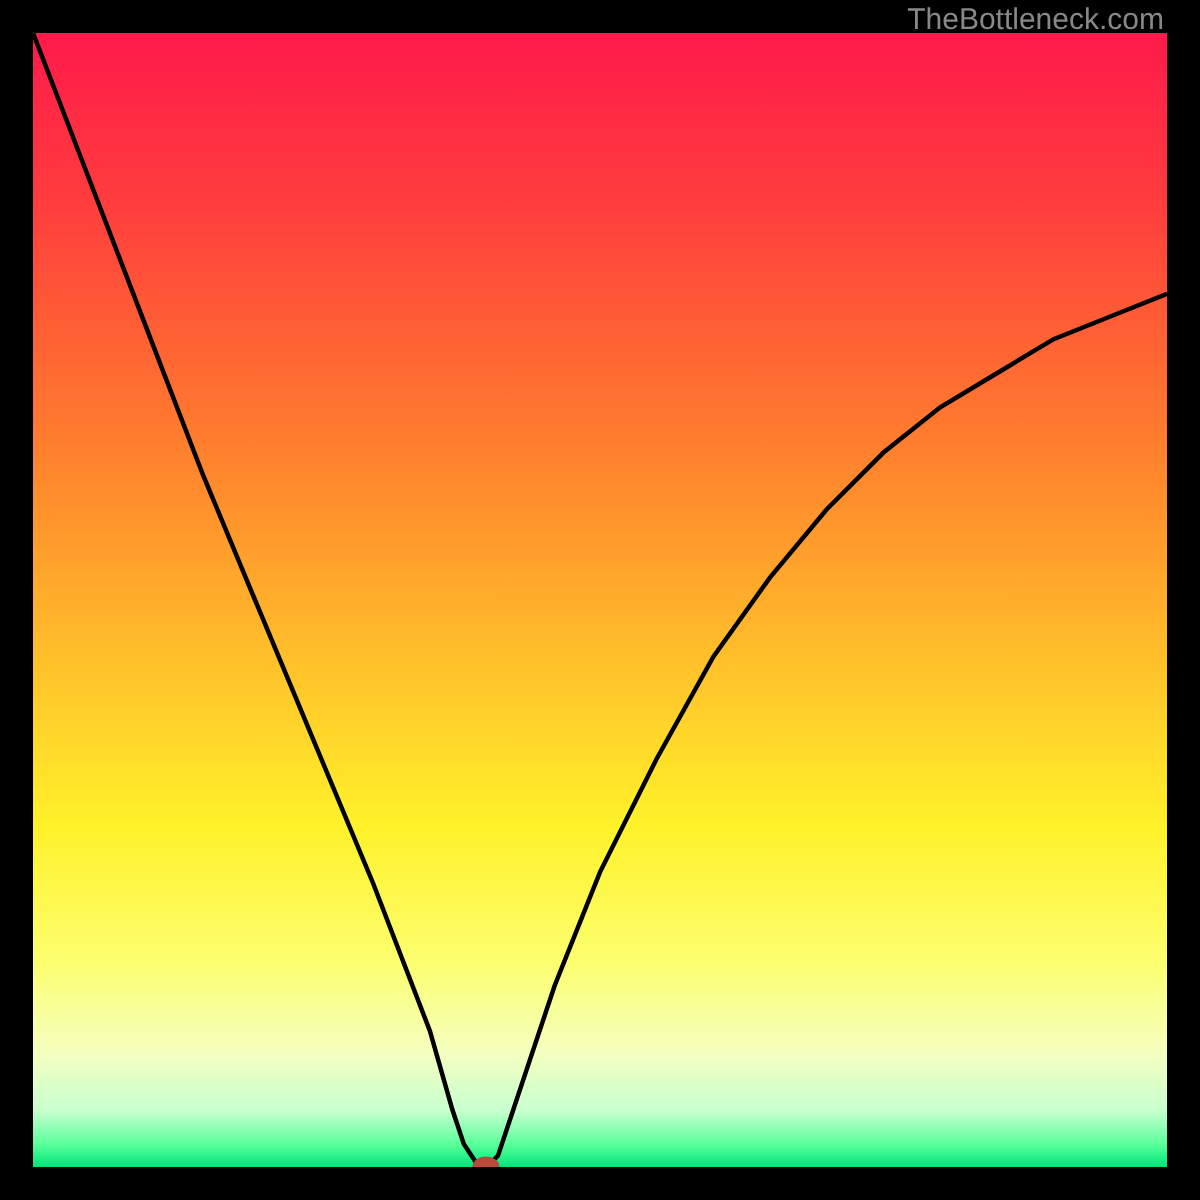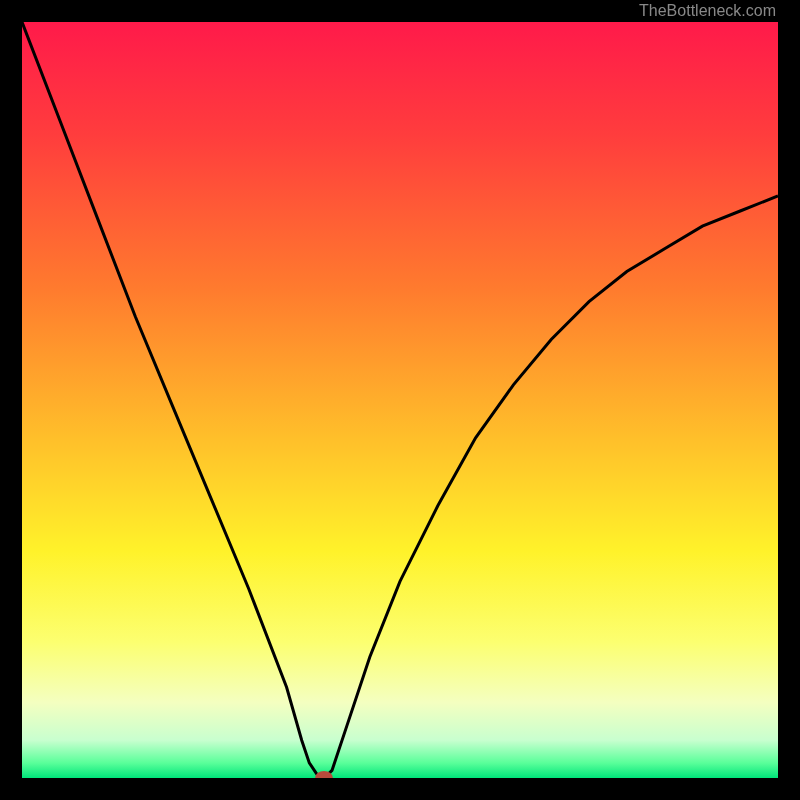--- a/index.html
+++ b/index.html
@@ -31,21 +31,21 @@
     top: 0;
     left: 0;
     width: 100%;
     height: 100%;
   }
   .watermark {
     position: absolute;
     top: 2px;
     right: 24px;
     color: #888;
-    font-size: 16px;
+    font-size: 20px;
     font-weight: normal;
     letter-spacing: 0px;
   }
   .curve-svg {
     position: absolute;
     top: 0;
     left: 0;
     width: 100%;
     height: 100%;
   }

